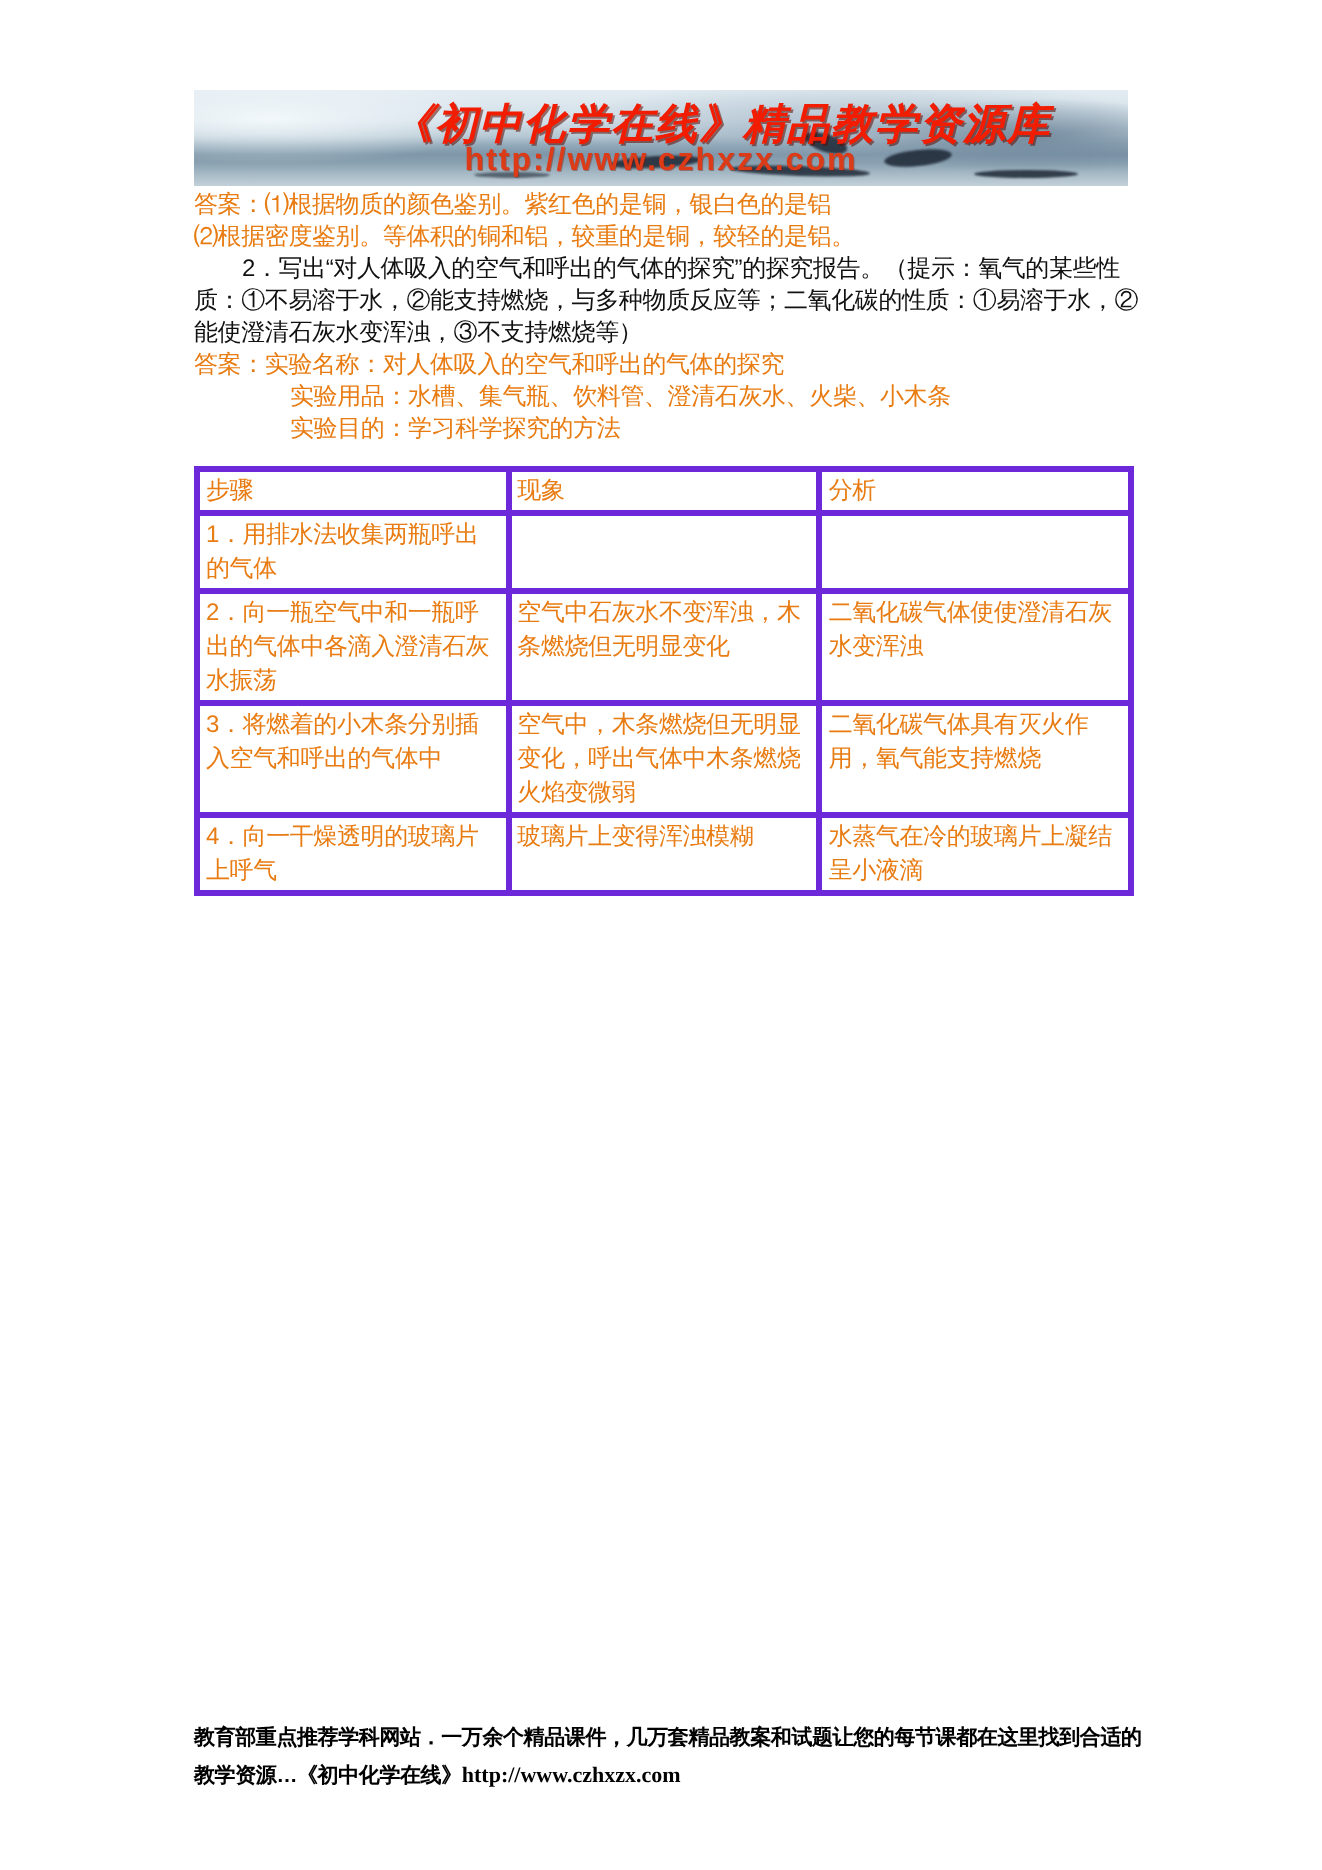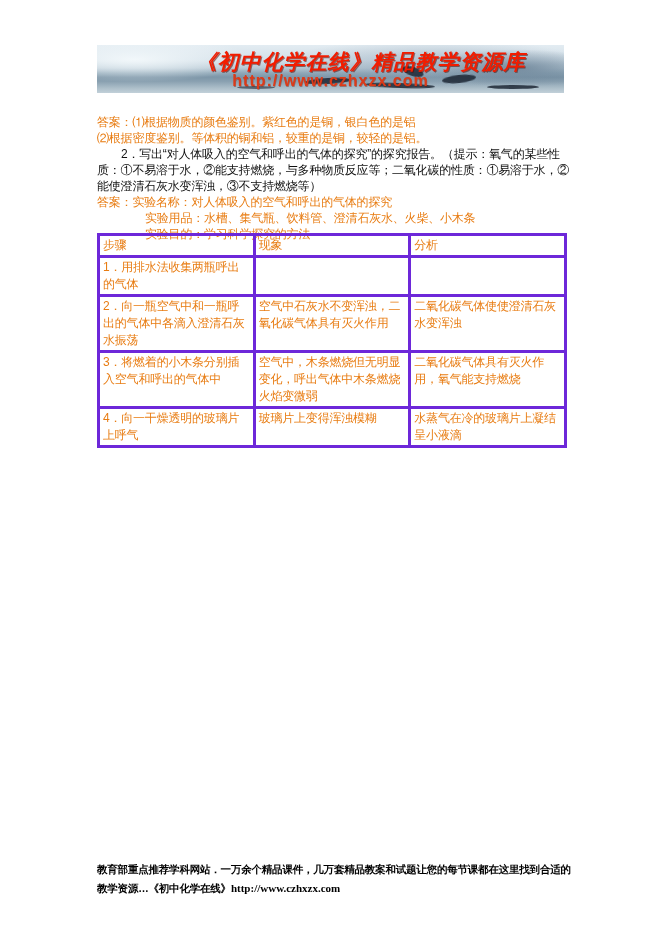--- a/index.html
+++ b/index.html
@@ -58,21 +58,20 @@
   }
 
   
   .text-block {
     position: absolute;
     left: 97px; top: 94px;
     width: 472px;
     font-size: 12px;
     line-height: 16px;
     letter-spacing: -0.2px;
-    margin-top: 20px;
   }
   .orange { color: #e87c12; }
   .black  { color: #111111; }
   .indent2 { text-indent: 24px; }
   .indent3 { padding-left: 48px; }
 
   
   .doc-table {
     position: absolute;
     left: 97px; top: 233px;
@@ -152,21 +151,21 @@
       </tr>
     </thead>
     <tbody>
       <tr class="r1">
         <td>1．用排水法收集两瓶呼出的气体</td>
         <td></td>
         <td></td>
       </tr>
       <tr class="r2">
         <td>2．向一瓶空气中和一瓶呼出的气体中各滴入澄清石灰水振荡</td>
-        <td>空气中石灰水不变浑浊，二氧化碳气体具有灭火作用</td>
+        <td>空气中石灰水不变浑浊，木条燃烧但无明显变化</td>
         <td>二氧化碳气体使使澄清石灰水变浑浊</td>
       </tr>
       <tr class="r3">
         <td>3．将燃着的小木条分别插入空气和呼出的气体中</td>
         <td>空气中，木条燃烧但无明显变化，呼出气体中木条燃烧火焰变微弱</td>
         <td>二氧化碳气体具有灭火作用，氧气能支持燃烧</td>
       </tr>
       <tr class="r4">
         <td>4．向一干燥透明的玻璃片上呼气</td>
         <td>玻璃片上变得浑浊模糊</td>

